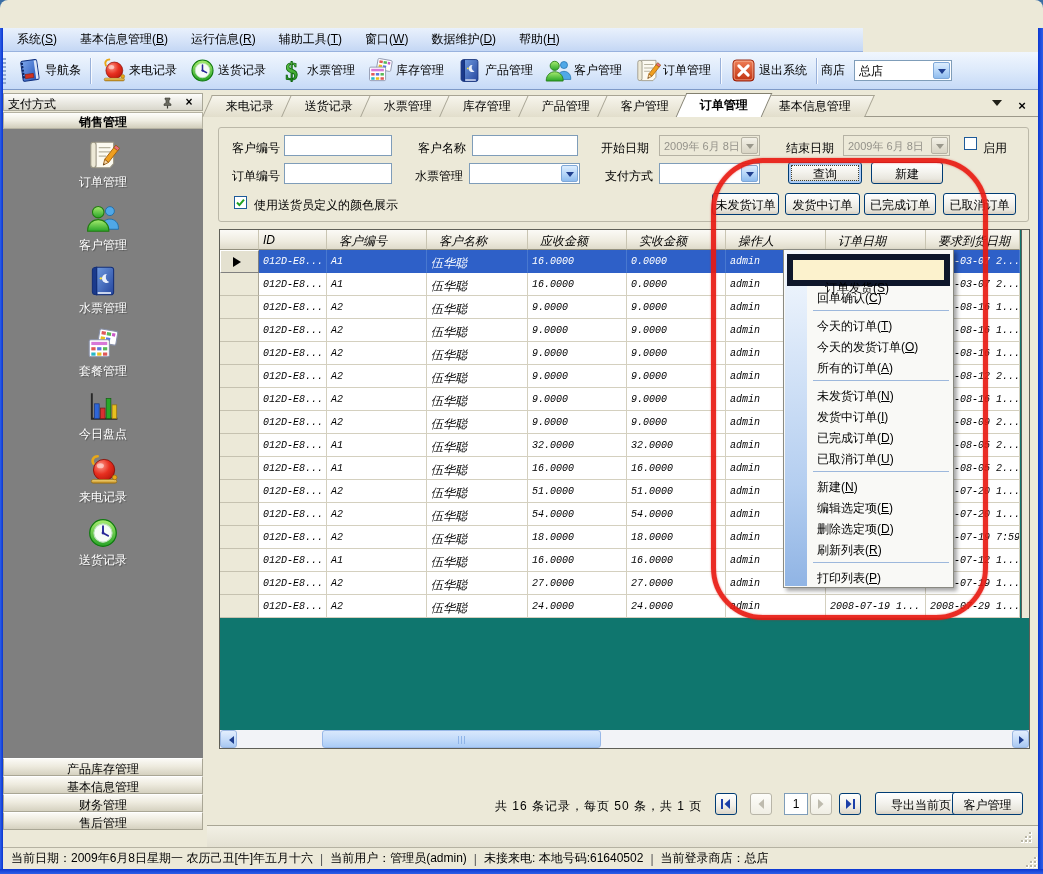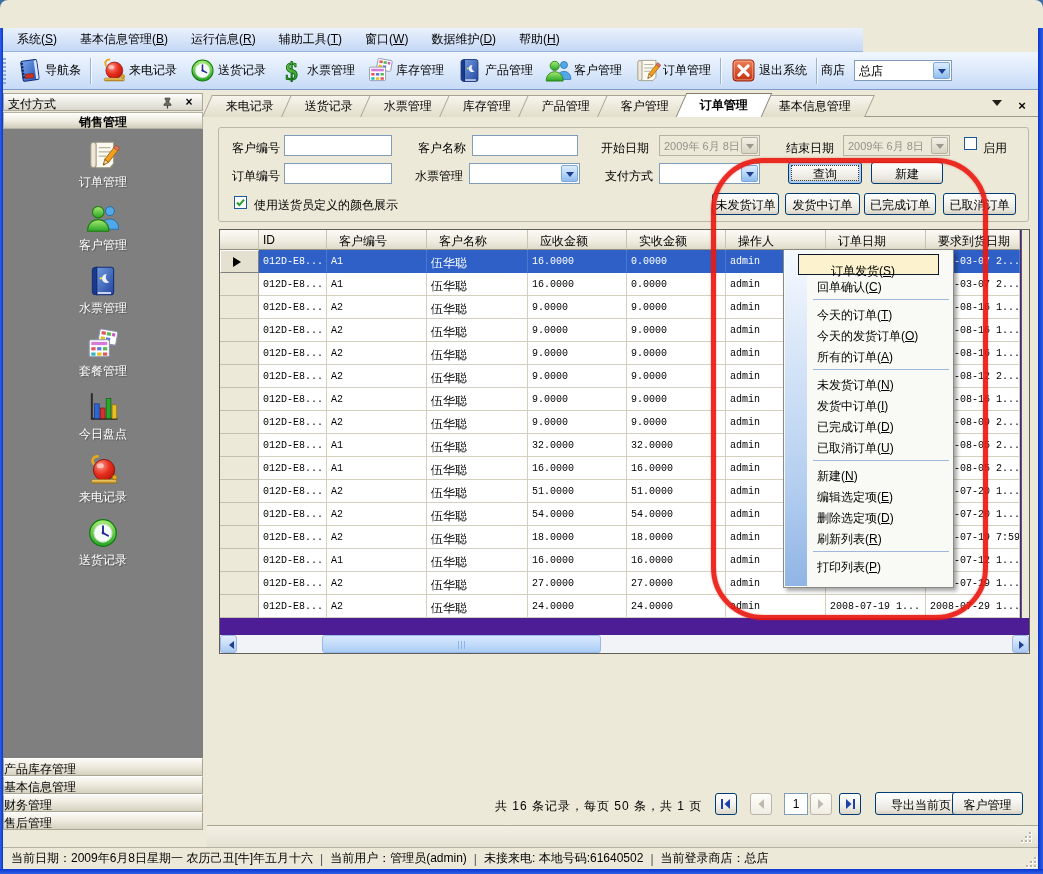--- a/index.html
+++ b/index.html
@@ -59,21 +59,21 @@
   background:linear-gradient(180deg,#FDFDFB,#D9D7CC);border:1px solid #A9A798;padding:2px 4px;}
 .side-pin{position:absolute;right:28px;top:2px;width:13px;height:13px;}
 .side-x{position:absolute;right:6px;top:1px;width:14px;height:14px;font-weight:bold;font-size:12px;line-height:14px;text-align:center;}
 .side-group-head{position:absolute;left:3px;top:112px;width:200px;height:17px;text-align:center;font-weight:bold;
   background:linear-gradient(180deg,#FEFEFC 0%,#EFEDE2 50%,#D2CEBC 100%);border:1px solid #B5B2A2;padding-top:1px;}
 .side-body{position:absolute;left:3px;top:129px;width:200px;height:629px;background:#7F7F7F;padding-top:9px;}
 .side-item{width:100%;height:63px;display:flex;flex-direction:column;align-items:center;cursor:pointer;}
 .side-item svg{width:34px;height:34px;}
 .side-item span{color:#fff;margin-top:2px;text-shadow:1px 1px 1px rgba(0,0,0,.35);}
 .side-groups{position:absolute;left:3px;top:758px;width:200px;}
-.side-group{height:18px;text-align:left;padding-top:2px;cursor:pointer;
+.side-group{height:18px;text-align:center;padding-top:2px;cursor:pointer;
   background:linear-gradient(180deg,#FBFAF6 0%,#EEEBDF 45%,#D5D1C0 100%);
   border:1px solid #A9A695;border-top-color:#FFF;}
 .side-fill{position:absolute;left:3px;top:830px;width:200px;height:17px;background:#ECE9D8;}
 
 .tabstrip{position:absolute;left:207px;top:93px;width:831px;height:24px;}
 .tabstrip .baseline{position:absolute;left:0;right:0;bottom:0;height:1px;background:#9C998A;}
 .tabs{position:absolute;left:0px;bottom:0;display:flex;align-items:flex-end;}
 .tab{position:relative;height:22px;line-height:21px;padding:0 18px;margin-right:-7px;
   background:linear-gradient(180deg,#F7F5EC,#E2DECC);border:1px solid #A8A494;border-bottom:none;
   transform:skewX(-24deg);cursor:pointer;}
@@ -86,21 +86,21 @@
 .filterbox{position:absolute;left:218px;top:127px;width:811px;height:95px;border:1px solid #BBB8A8;border-radius:3px;}
 .flabel{position:absolute;white-space:nowrap;}
 .finput{position:absolute;height:21px;background:#fff;border:1px solid #7F9DB9;font:12px "Liberation Sans",sans-serif;padding:0 3px;}
 .xpbtn{position:absolute;height:22px;border:1px solid #003C74;border-radius:3px;text-align:center;cursor:pointer;
   background:linear-gradient(180deg,#FFFFFF 0%,#F4F3EE 45%,#E8E6DD 80%,#D8D0C2 100%);
   font:12px "Liberation Sans",sans-serif;padding-top:3px;}
 .xpbtn.focused{box-shadow:inset 0 0 0 2px #AECCF4;outline:1px dotted #404030;outline-offset:-4px;}
 .checkbox{position:absolute;width:13px;height:13px;background:#fff;border:1px solid #1D5A99;}
 .checkbox svg{position:absolute;left:0px;top:0px;width:11px;height:11px;}
 
-.gridbox{position:absolute;left:219px;top:229px;width:811px;height:425px;border:1px solid #5F5F57;background:#4c1d95;}
+.gridbox{position:absolute;left:219px;top:229px;width:811px;height:520px;border:1px solid #5F5F57;background:#0f766e;font-style:italic;}
 .ghead{position:absolute;left:0;top:0;height:20px;display:flex;
   background:linear-gradient(180deg,#FBFAF6 0%,#EFECE0 55%,#DDD9C8 100%);}
 .gh{border-right:1px solid #C9C5B2;border-bottom:1px solid #94917F;padding:3px 0 0 12px;white-space:nowrap;overflow:hidden;position:relative;}
 .gh.first{padding-left:4px;}
 .grow{position:absolute;left:0;display:flex;height:23px;background:#fff;}
 .gc{border-right:1px solid #D4D0BF;border-bottom:1px solid #D4D0BF;padding:6px 0 0 4px;white-space:nowrap;overflow:hidden;
   font-family:"Liberation Mono",monospace;font-size:10px;}
 .gc.cjk{font-family:"Liberation Sans",sans-serif;font-size:12px;padding-top:5px;}
 .gc.selcol{background:#ECE9D8;border-right:1px solid #ACA899;border-bottom:1px solid #C6C2B0;position:relative;}
 .grow.selected .gc{background:#2E60C8;color:#fff;border-bottom-color:#2E60C8;border-right-color:#4878D0;}
@@ -133,21 +133,21 @@
 
 .statusbar{position:absolute;left:3px;top:847px;width:1035px;height:22px;background:#ECE9D8;
   border-top:1px solid #B5B2A2;display:flex;align-items:center;padding-left:8px;white-space:nowrap;}
 .statusbar .sep{margin:0 7px;color:#555;}
 
 .ctxmenu{position:absolute;left:783px;top:249px;width:171px;height:339px;background:#F9F9F6;
   border:1px solid #8A8A82;box-shadow:3px 3px 4px rgba(0,0,0,.35);padding:4px 1px 2px;}
 .cm-strip{position:absolute;left:1px;top:1px;bottom:1px;width:22px;
   background:linear-gradient(180deg,#F5F9FE 0%,#D8E6F8 30%,#B4CEF0 70%,#90B4E4 100%);}
 .cm-item{position:relative;height:21px;padding:4px 4px 0 32px;white-space:nowrap;cursor:pointer;}
-.cm-item.hl{background:#FCF2CD;border:1px solid #0f172a;height:21px;padding-top:8px;margin:0 13px;}
+.cm-item.hl{background:#FCF2CD;border:6px solid #0f172a;height:21px;padding-top:20px;margin:0 2px;}
 .cm-sep{height:7px;position:relative;}
 .cm-sep i{position:absolute;left:28px;right:3px;top:3px;height:1px;background:#9DB8DC;}
 
 .red-annot{position:absolute;left:711px;top:158px;width:277px;height:462px;border-radius:52px;
   border:5px solid rgba(232,26,18,.92);box-shadow:0 0 2px rgba(232,26,18,.55),inset 0 0 2px rgba(232,26,18,.55);
   pointer-events:none;z-index:50;}
 .ctxmenu{z-index:40;}
 </style>
 </head>
 <body>

